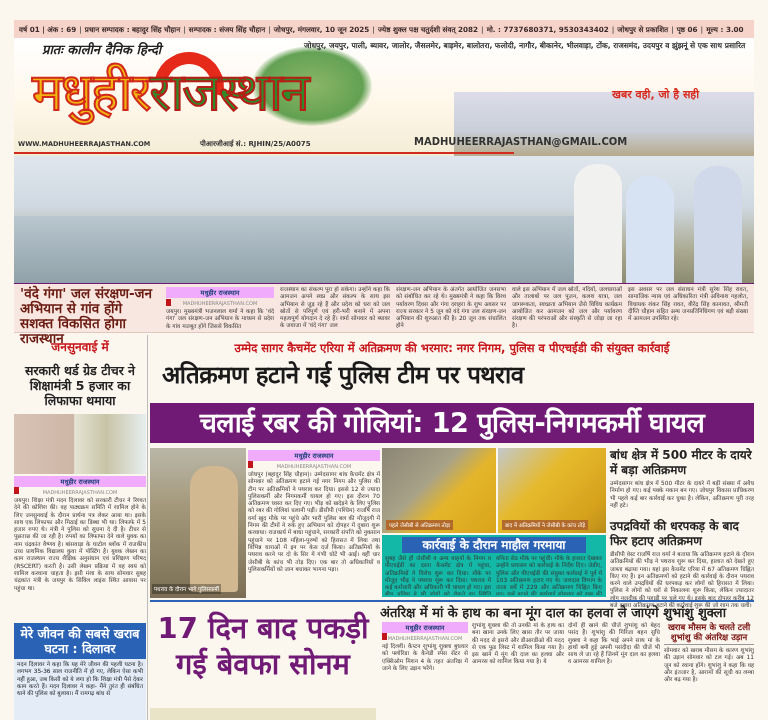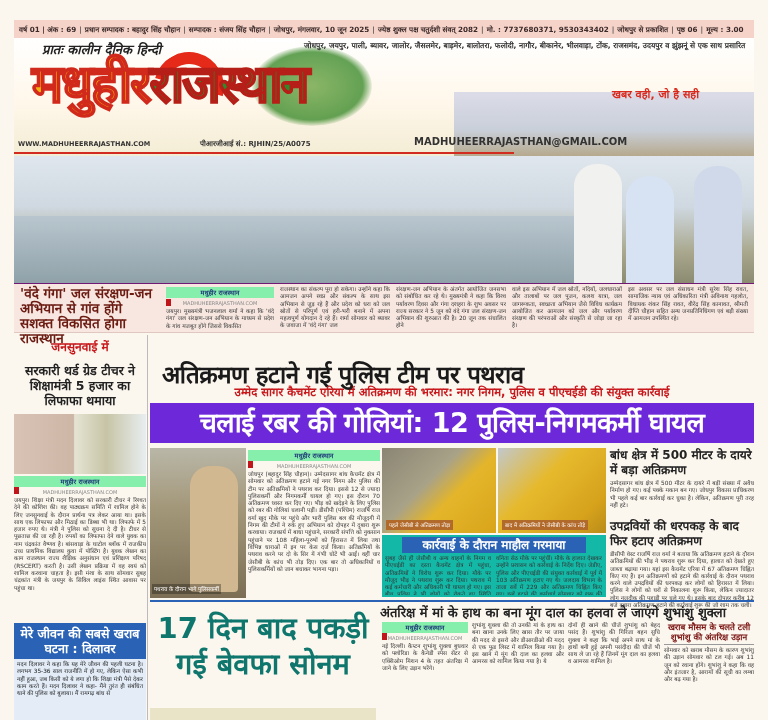--- a/index.html
+++ b/index.html
@@ -7,21 +7,21 @@
   .page { position: relative; width: 768px; height: 720px; overflow: hidden; padding-left: 40px; }
 
   
   .topstrip { position: absolute; left: 14px; top: 20px; width: 740px; height: 18px; background: #f6d3c8; font-size: 7.2px; font-weight: bold; color: #3a2a2a; display: flex; align-items: center; padding: 0 5px; white-space: nowrap; overflow: hidden; }
   .topstrip span.sep { margin: 0 3px; color: #555; }
 
   
   .masthead { position: absolute; left: 14px; top: 38px; width: 740px; height: 118px; background: linear-gradient(180deg,#ffffff 0%, #fff7ea 55%, #f3ecd4 100%); overflow: hidden; }
   .tagline-left { position: absolute; left: 28px; top: 2px; font-size: 13px; font-style: italic; font-weight: bold; color: #222; }
   .cities { position: absolute; left: 290px; top: 2px; font-size: 7.5px; font-weight: bold; color: #333; white-space: nowrap; }
-  .logo { position: absolute; left: 18px; top: 16px; font-size: 52px; font-weight: bold; letter-spacing: -2px; line-height: 60px; white-space: nowrap; }
+  .logo { position: absolute; left: 18px; top: 24px; font-size: 52px; font-weight: normal; letter-spacing: -2px; line-height: 60px; white-space: nowrap; }
   .logo .l1 { color: #f2b40e; -webkit-text-stroke: 2px #d12a1c; }
   .logo .l2 { color: #2f8b2a; -webkit-text-stroke: 2px #b51f17; }
   .logo-map { position: absolute; left: 238px; top: 8px; width: 120px; height: 80px; background: radial-gradient(ellipse at center,#6ea545 0%,#3d8b2c 60%,rgba(61,139,44,0) 72%); border-radius: 50%; opacity: .8; }
   .logo-ring { position: absolute; left: 140px; top: 14px; width: 70px; height: 70px; border: 12px solid #e52a1a; border-radius: 50%; border-color: #e52a1a #e52a1a transparent transparent; transform: rotate(-30deg); }
   .slogan { position: absolute; left: 598px; top: 48px; font-size: 11px; font-weight: bold; color: #d92a1c; }
   .mast-photo { position: absolute; left: 440px; top: 54px; width: 300px; height: 64px; background: linear-gradient(180deg,#dcdce8 0%,#c9cfd9 60%,#b6a98d 100%); }
   .web-left { position: absolute; left: 4px; top: 102px; font-size: 6.5px; font-weight: bold; color: #333; }
   .pr-no { position: absolute; left: 186px; top: 101px; font-size: 7px; font-weight: bold; color: #333; }
   .email { position: absolute; left: 400px; top: 98px; font-size: 10px; font-weight: bold; color: #333; }
   .red-rule { position: absolute; left: 14px; top: 152px; width: 500px; height: 2px; background: #d22b20; }
@@ -30,57 +30,57 @@
   .lead-photo { position: absolute; left: 14px; top: 156px; width: 740px; height: 128px; background: linear-gradient(180deg,#dfe6ee 0%, #cfd8e0 40%, #a9a88e 75%, #8a8a70 100%); overflow: hidden; }
   .lead-photo .water { position: absolute; left: 0; top: 60px; width: 560px; height: 68px; background: linear-gradient(180deg,#b9c6cf,#8fa1a8); }
   .lead-photo .person { position: absolute; bottom: 0; width: 48px; border-radius: 22px 22px 0 0; }
   .lead-photo .p1 { left: 560px; height: 120px; background: #f1f1ef; }
   .lead-photo .p2 { left: 612px; height: 108px; background: #d7e3f2; }
   .lead-photo .p3 { left: 680px; height: 118px; background: #cfd9ea; }
 
   
   .vande { position: absolute; left: 14px; top: 283px; width: 740px; height: 50px; background: #f7e7e0; border-top: 1px solid #701a75; border-bottom: 1px solid #e0c8c0; }
   .vande h2 { position: absolute; left: 6px; top: 2px; width: 140px; font-size: 13.5px; line-height: 15px; font-weight: bold; color: #6b1b12; }
-  .byline { font-size: 6.5px; font-weight: bold; color: #1f3d7a; background: #86efac; text-align: center; padding: 1px 0; }
+  .byline { font-size: 6.5px; font-weight: bold; color: #1f3d7a; background: #f0abfc; text-align: center; padding: 1px 0; }
   .byline-web { font-size: 5px; color: #888; text-align: center; margin-top: 2px; }
   .redsq { display: inline-block; width: 5px; height: 7px; background: #c0161b; position: absolute; }
   .col { position: absolute; font-size: 5.8px; line-height: 7.3px; color: #333; text-align: justify; overflow: hidden; }
 
   
   .left-col { position: absolute; left: 14px; top: 335px; width: 132px; height: 385px; }
   .jan-kicker { font-size: 12px; font-weight: bold; color: #c8181c; text-align: center; margin-top: 3px; }
   .jan-head { font-size: 12.5px; line-height: 15px; font-weight: bold; color: #222; text-align: center; margin-top: 8px; }
   .jan-photo { width: 132px; height: 60px; margin-top: 6px; background: linear-gradient(90deg,#d9c3b5 0%, #cdb6a6 45%, #e5e4d4 46%, #c7c4a6 70%, #e8eef0 100%); }
   .wcard { background: #2a63b6; color: #fff; font-size: 12.5px; font-weight: bold; text-align: center; line-height: 15px; padding: 3px 2px; margin-top: 4px; }
   .left-body2 { background: #e3ecf7; padding: 2px 3px; font-size: 5.8px; line-height: 7.3px; height: 80px; overflow: hidden; text-align: justify; }
 
   
-  .kicker { position: absolute; left: 150px; top: 340px; width: 604px; font-size: 11.5px; font-weight: bold; color: #c8181c; text-align: center; white-space: nowrap; margin-top: 44px; }
+  .kicker { position: absolute; left: 150px; top: 340px; width: 604px; font-size: 11.5px; font-weight: bold; color: #c8181c; text-align: center; white-space: nowrap; }
   .headline { position: absolute; left: 162px; top: 357px; width: 604px; font-size: 24px; font-weight: bold; color: #1a1a1a; text-align: left; white-space: nowrap; letter-spacing: -0.5px; }
-  .subhead { position: absolute; left: 150px; top: 403px; width: 604px; height: 40px; background: #6d28d9; color: #fff; font-size: 27px; font-weight: bold; text-align: center; line-height: 40px; white-space: nowrap; letter-spacing: -0.5px; }
+  .subhead { position: absolute; left: 150px; top: 403px; width: 604px; height: 40px; background: #701a75; color: #fff; font-size: 27px; font-weight: bold; text-align: center; line-height: 40px; white-space: nowrap; letter-spacing: -0.5px; }
 
   .police-photo { position: absolute; left: 150px; top: 448px; width: 96px; height: 150px; background: linear-gradient(180deg,#b9b7a8 0%,#a39779 40%,#8f8467 70%,#7b6e54 100%); }
   .police-photo .cap { position: absolute; left: 2px; bottom: 4px; font-size: 5.5px; color: #fff; background: rgba(0,0,0,.3); padding: 1px 2px; }
   .police-photo .officer { position: absolute; left: 40px; top: 18px; width: 48px; height: 126px; background: #d2b890; border-radius: 20px 20px 4px 4px; }
   .story-main { position: absolute; left: 248px; top: 450px; width: 132px; }
 
   .jcb1 { position: absolute; left: 382px; top: 448px; width: 114px; height: 85px; background: linear-gradient(135deg,#8a8574 0%,#a8a288 40%,#e4b52a 60%,#d8a41a 100%); }
   .jcb2 { position: absolute; left: 498px; top: 448px; width: 108px; height: 85px; background: linear-gradient(135deg,#c2c8cc 0%,#e6b92c 40%,#d6a21c 80%,#b98c1a 100%); }
   .jcb-cap { position: absolute; left: 4px; bottom: 3px; font-size: 5.3px; color: #fff; background: #b26a2a; padding: 1px 3px; white-space: nowrap; }
 
   .karyavahi-box { position: absolute; left: 382px; top: 535px; width: 224px; height: 62px; background: #14b8a6; }
   .karyavahi-head { background: #2a63b6; color: #fff; font-size: 12px; font-weight: bold; text-align: center; margin: 2px 20px 0; line-height: 16px; }
 
   .right-col { position: absolute; left: 610px; top: 448px; width: 144px; }
   .rc-head { font-size: 12px; line-height: 15px; font-weight: bold; color: #222; text-align: left; }
   .rc-body { font-size: 5.8px; line-height: 7.3px; color: #333; text-align: justify; margin: 2px 0; }
 
   .blue-rule { position: absolute; left: 150px; top: 600px; width: 604px; height: 2px; background: #2a63b6; }
 
-  .sonam { position: absolute; left: 150px; top: 610px; width: 226px; font-size: 29px; line-height: 36px; font-weight: bold; color: #0f766e; text-align: center; }
+  .sonam { position: absolute; left: 150px; top: 610px; width: 226px; font-size: 29px; line-height: 36px; font-weight: bold; color: #701a75; text-align: center; }
   .sonam-strip { position: absolute; left: 150px; top: 708px; width: 226px; height: 12px; background: #e9e4c8; }
 
   .shubh-head { position: absolute; left: 380px; top: 603px; width: 374px; font-size: 13px; font-weight: bold; color: #222; white-space: nowrap; }
   .shubh-col1 { position: absolute; left: 382px; top: 622px; width: 86px; }
   .shubh-side { position: absolute; left: 664px; top: 622px; width: 90px; }
   .shubh-side h4 { font-size: 8.5px; line-height: 10px; color: #7a1412; text-align: center; font-weight: bold; border-bottom: 1px solid #999; padding-bottom: 2px; }
   .vdiv { position: absolute; width: 1px; background: #bbb; }
 </style>
 </head>
 <body>

